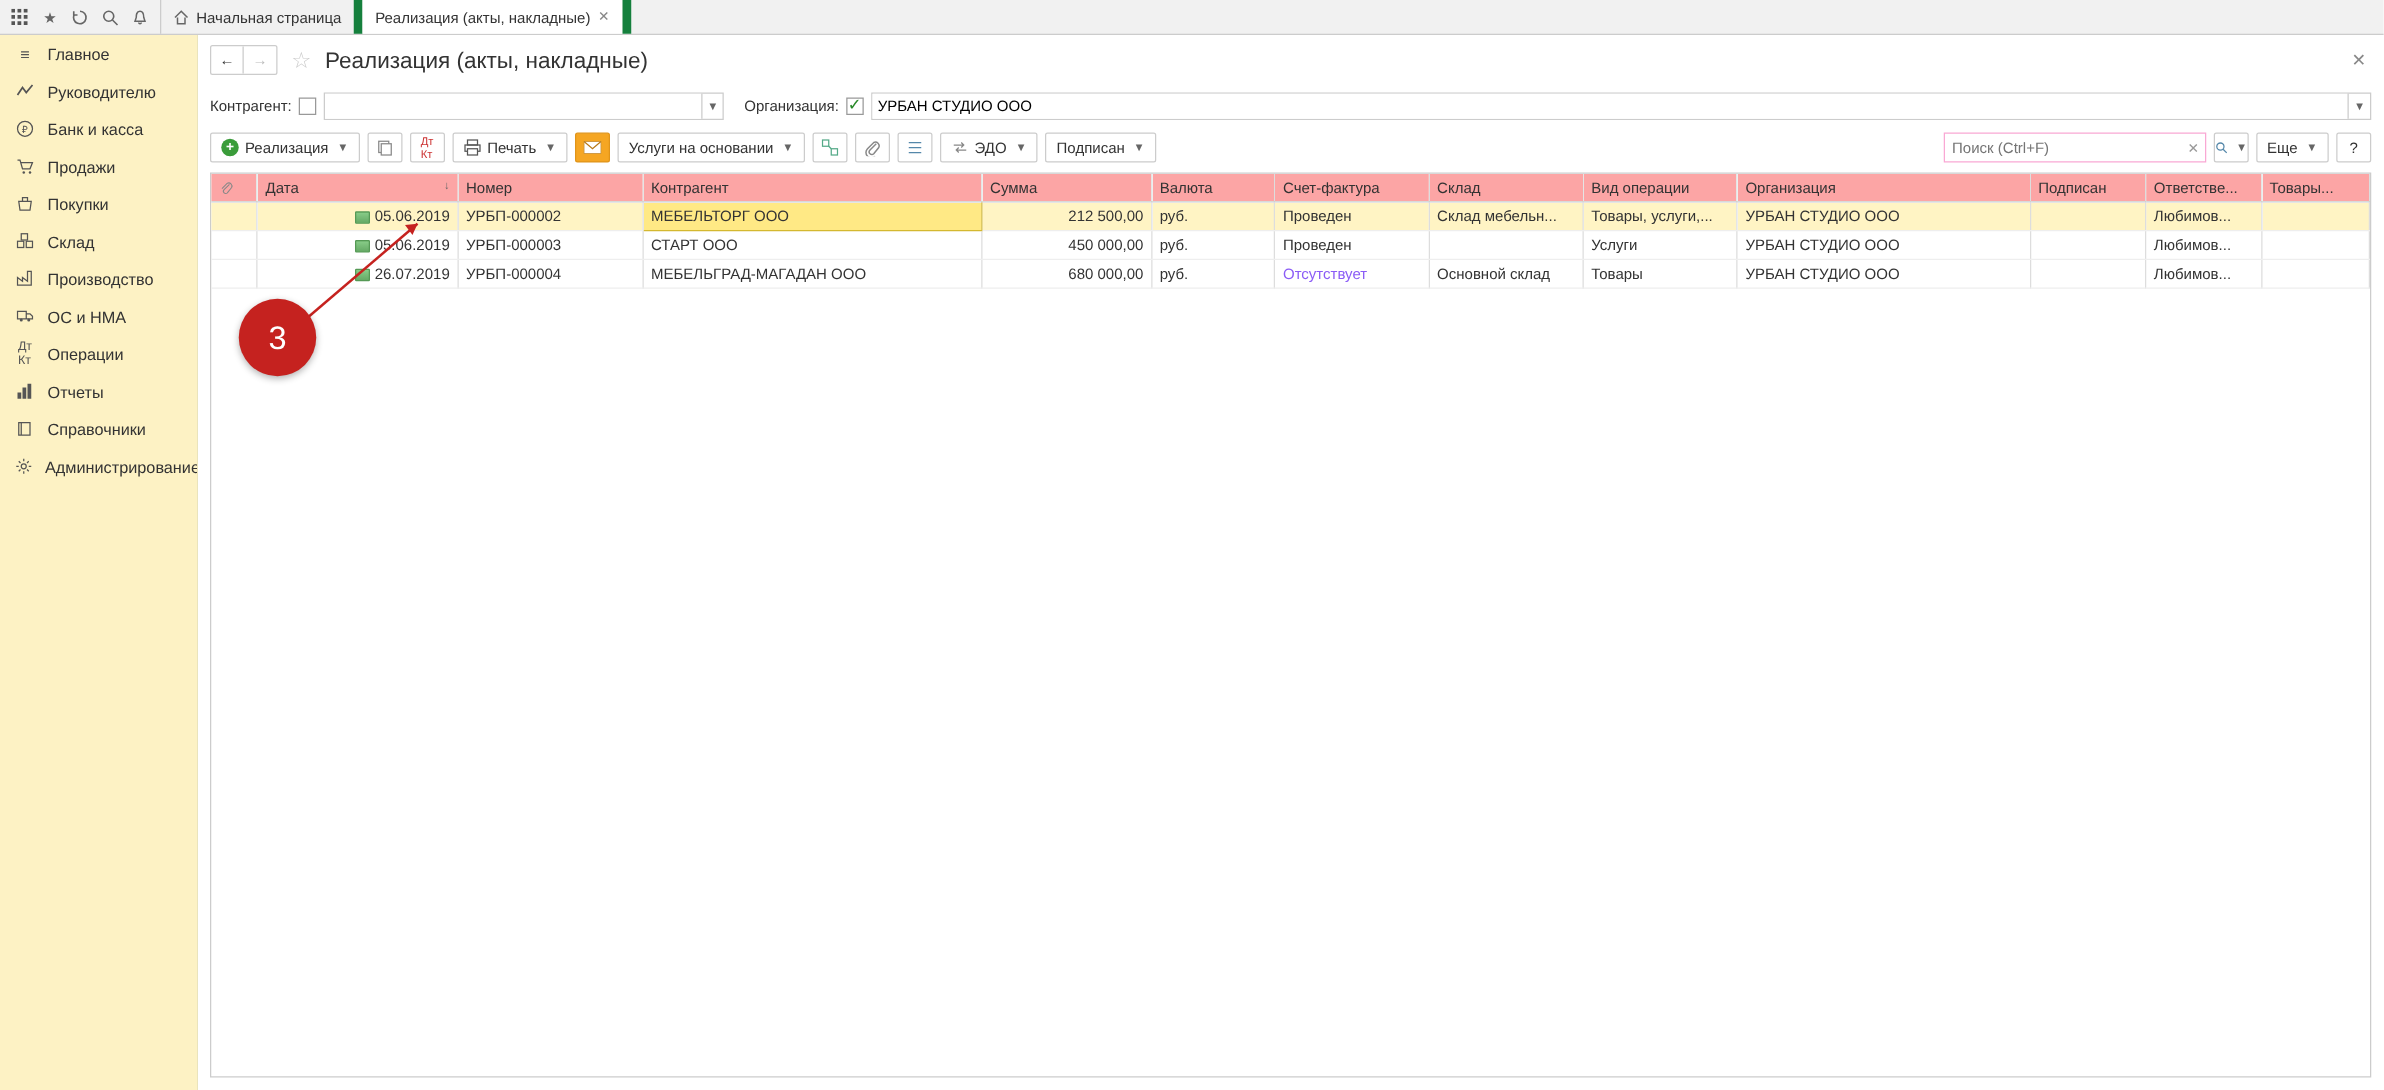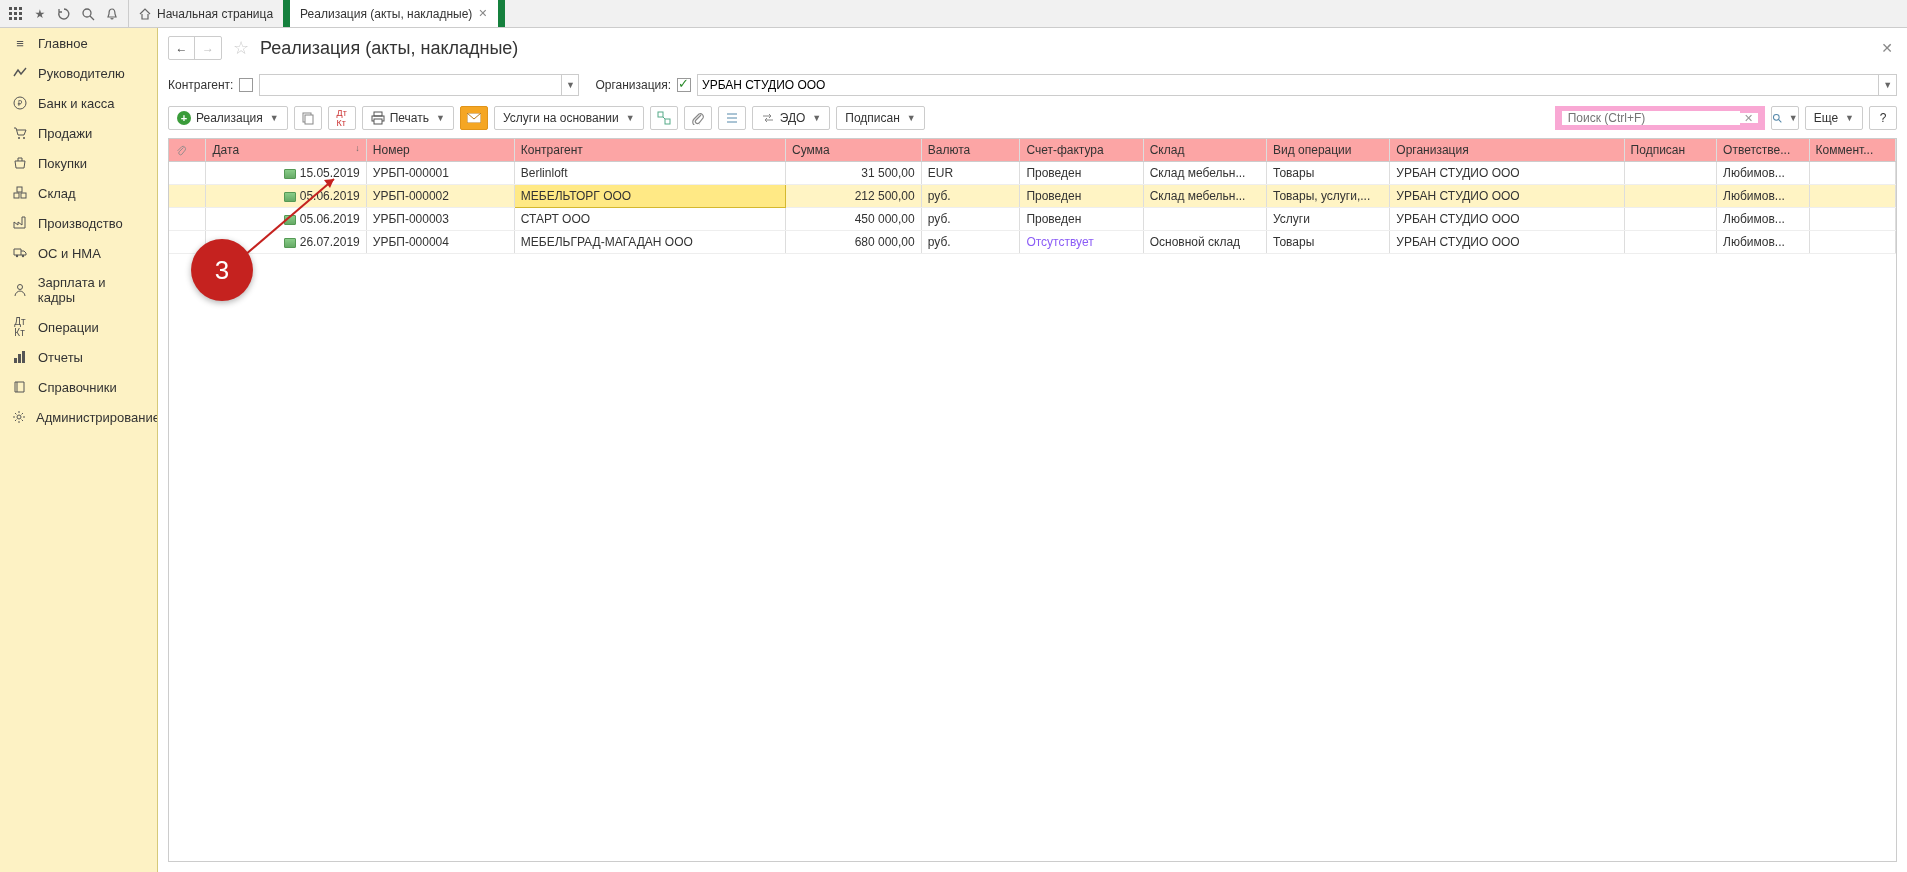--- a/index.html
+++ b/index.html
@@ -41,21 +41,21 @@
 .combo .dd { width: 18px; border-left: 1px solid #ccc; display: flex; align-items: center; justify-content: center; cursor: pointer; font-size: 9px; color: #666; }
 
 
 .toolbar { display: flex; align-items: center; padding: 4px 10px; gap: 6px; flex-wrap: wrap; }
 .btn { border: 1px solid #ccc; background: #fff; height: 24px; display: flex; align-items: center; padding: 0 8px; border-radius: 2px; cursor: pointer; gap: 5px; font-size: 12px; }
 .btn .dd-arr { font-size: 9px; color: #666; margin-left: 2px; }
 .btn.icon-only { padding: 0; width: 28px; justify-content: center; }
 .btn.green-plus .plus-circle { width: 14px; height: 14px; background: #3a9c3a; border-radius: 50%; color: #fff; display: flex; align-items: center; justify-content: center; font-size: 11px; font-weight: bold; }
 .btn.envelope-btn { background: #f5a623; border-color: #e0941a; }
 .spacer { flex: 1; }
-.search-box { display: flex; border: 7px solid #f9a8d4; background: #fff; height: 24px; width: 210px; align-items: center; }
+.search-box { display: flex; border: 1px solid #f9a8d4; background: #fff; height: 24px; width: 210px; align-items: center; }
 .search-box input { border: none; outline: none; padding: 0 6px; font-size: 12px; flex: 1; }
 .search-box .clr { width: 18px; text-align: center; color: #999; cursor: pointer; font-size: 11px; }
 
 
 .table-wrap { flex: 1; overflow: auto; border-top: 1px solid #ccc; margin: 4px 10px 10px 10px; border-left: 1px solid #ccc; border-right: 1px solid #ccc; border-bottom: 1px solid #ccc; position: relative; }
 table { border-collapse: collapse; width: 100%; table-layout: fixed; }
 th, td { border-right: 1px solid #ddd; border-bottom: 1px solid #eee; padding: 4px 6px; text-align: left; font-weight: normal; overflow: hidden; text-overflow: ellipsis; white-space: nowrap; font-size: 12px; }
 th { background: #fca5a5; border-bottom: 1px solid #ccc; position: sticky; top: 0; }
 tr.selected td { background: #fff4c4; }
 tr.selected td.cell-highlight { background: #ffe985; border: 1px solid #d4b830; }
@@ -186,29 +186,20 @@
       </div>
     <div class="sb-item">
         <span class="sb-icon">
           <svg width="14" height="14" viewBox="0 0 14 14">
             <path d="M1 3 h7 v6 H1 Z M8 5 h3 l2 2 v2 h-5" fill="none" stroke="#555"></path>
             <circle cx="4" cy="10" r="1.2" fill="#555"></circle>
             <circle cx="10" cy="10" r="1.2" fill="#555"></circle>
           </svg>
         </span>
         <span>ОС и НМА</span>
-      </div>
-    <div class="sb-item">
-        <span class="sb-icon">
-          <svg width="14" height="14" viewBox="0 0 14 14">
-            <circle cx="7" cy="4" r="2.5" fill="none" stroke="#555"></circle>
-            <path d="M2 13 c0-3 3-5 5-5 s5 2 5 5" fill="none" stroke="#555"></path>
-          </svg>
-        </span>
-        <span>Зарплата и кадры</span>
       </div>
     <div class="sb-item">
         <span class="sb-icon" style="font-size:10px;">Дт<br>Кт</span>
         <span>Операции</span>
       </div>
     <div class="sb-item">
         <span class="sb-icon">
           <svg width="14" height="14" viewBox="0 0 14 14">
             <rect x="1" y="8" width="3" height="5" fill="#555"></rect>
             <rect x="5" y="4" width="3" height="9" fill="#555"></rect>
@@ -375,39 +366,24 @@
               <th>Номер</th>
               <th>Контрагент</th>
               <th>Сумма</th>
               <th>Валюта</th>
               <th>Счет-фактура</th>
               <th>Склад</th>
               <th>Вид операции</th>
               <th>Организация</th>
               <th>Подписан</th>
               <th>Ответстве...</th>
-              <th>Коммент...</th>
+              <th>Товары...</th>
             </tr>
           </thead>
         <tbody id="tbody">
-            <tr>
-              <td></td>
-              <td style="text-align: right;"><span class="doc-icon"></span>15.05.2019</td>
-              <td>УРБП-000001</td>
-              <td>Berlinloft</td>
-              <td class="num">31 500,00</td>
-              <td>EUR</td>
-              <td>Проведен</td>
-              <td>Склад мебельн...</td>
-              <td>Товары</td>
-              <td>УРБАН СТУДИО ООО</td>
-              <td></td>
-              <td>Любимов...</td>
-              <td></td>
-            </tr>
             <tr class="selected">
               <td></td>
               <td style="text-align: right;"><span class="doc-icon"></span>05.06.2019</td>
               <td>УРБП-000002</td>
               <td class="cell-highlight">МЕБЕЛЬТОРГ ООО</td>
               <td class="num">212 500,00</td>
               <td>руб.</td>
               <td>Проведен</td>
               <td>Склад мебельн...</td>
               <td>Товары, услуги,...</td>

